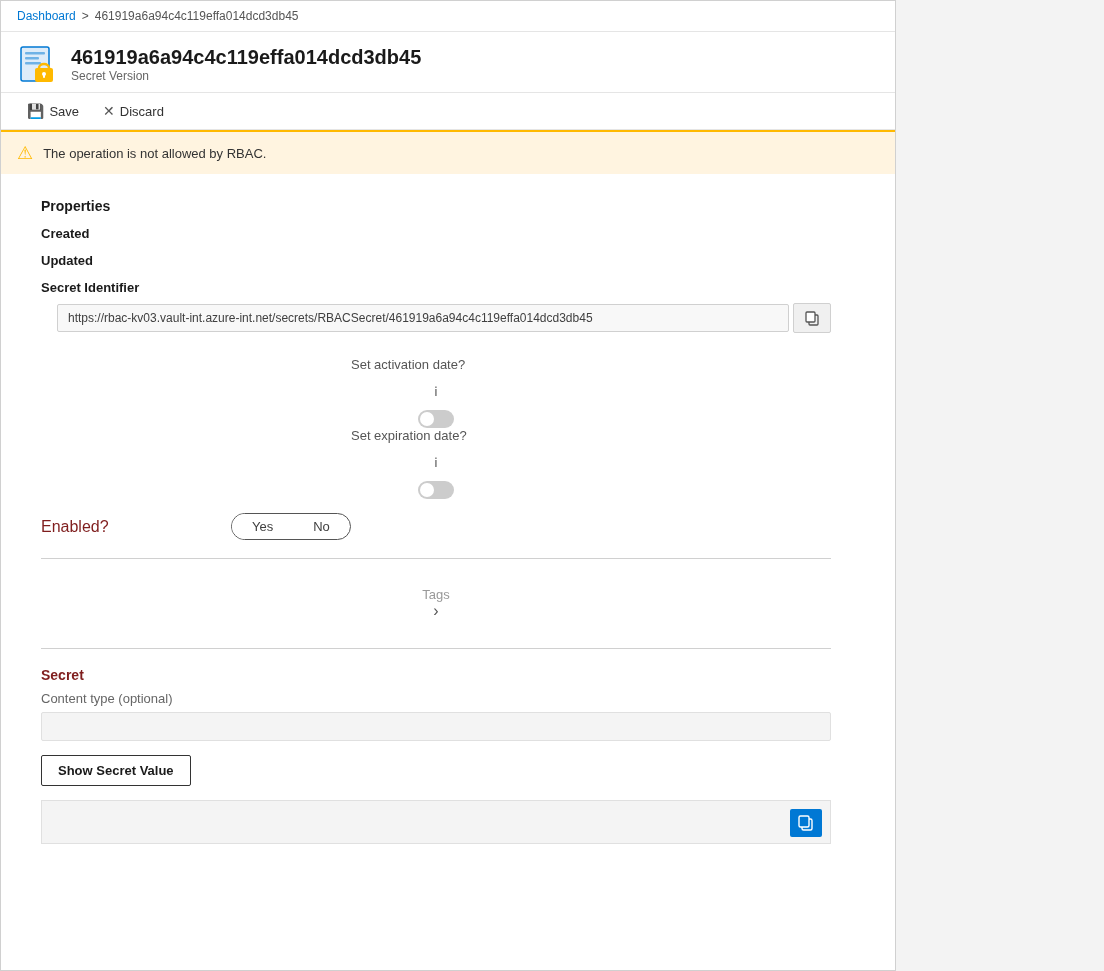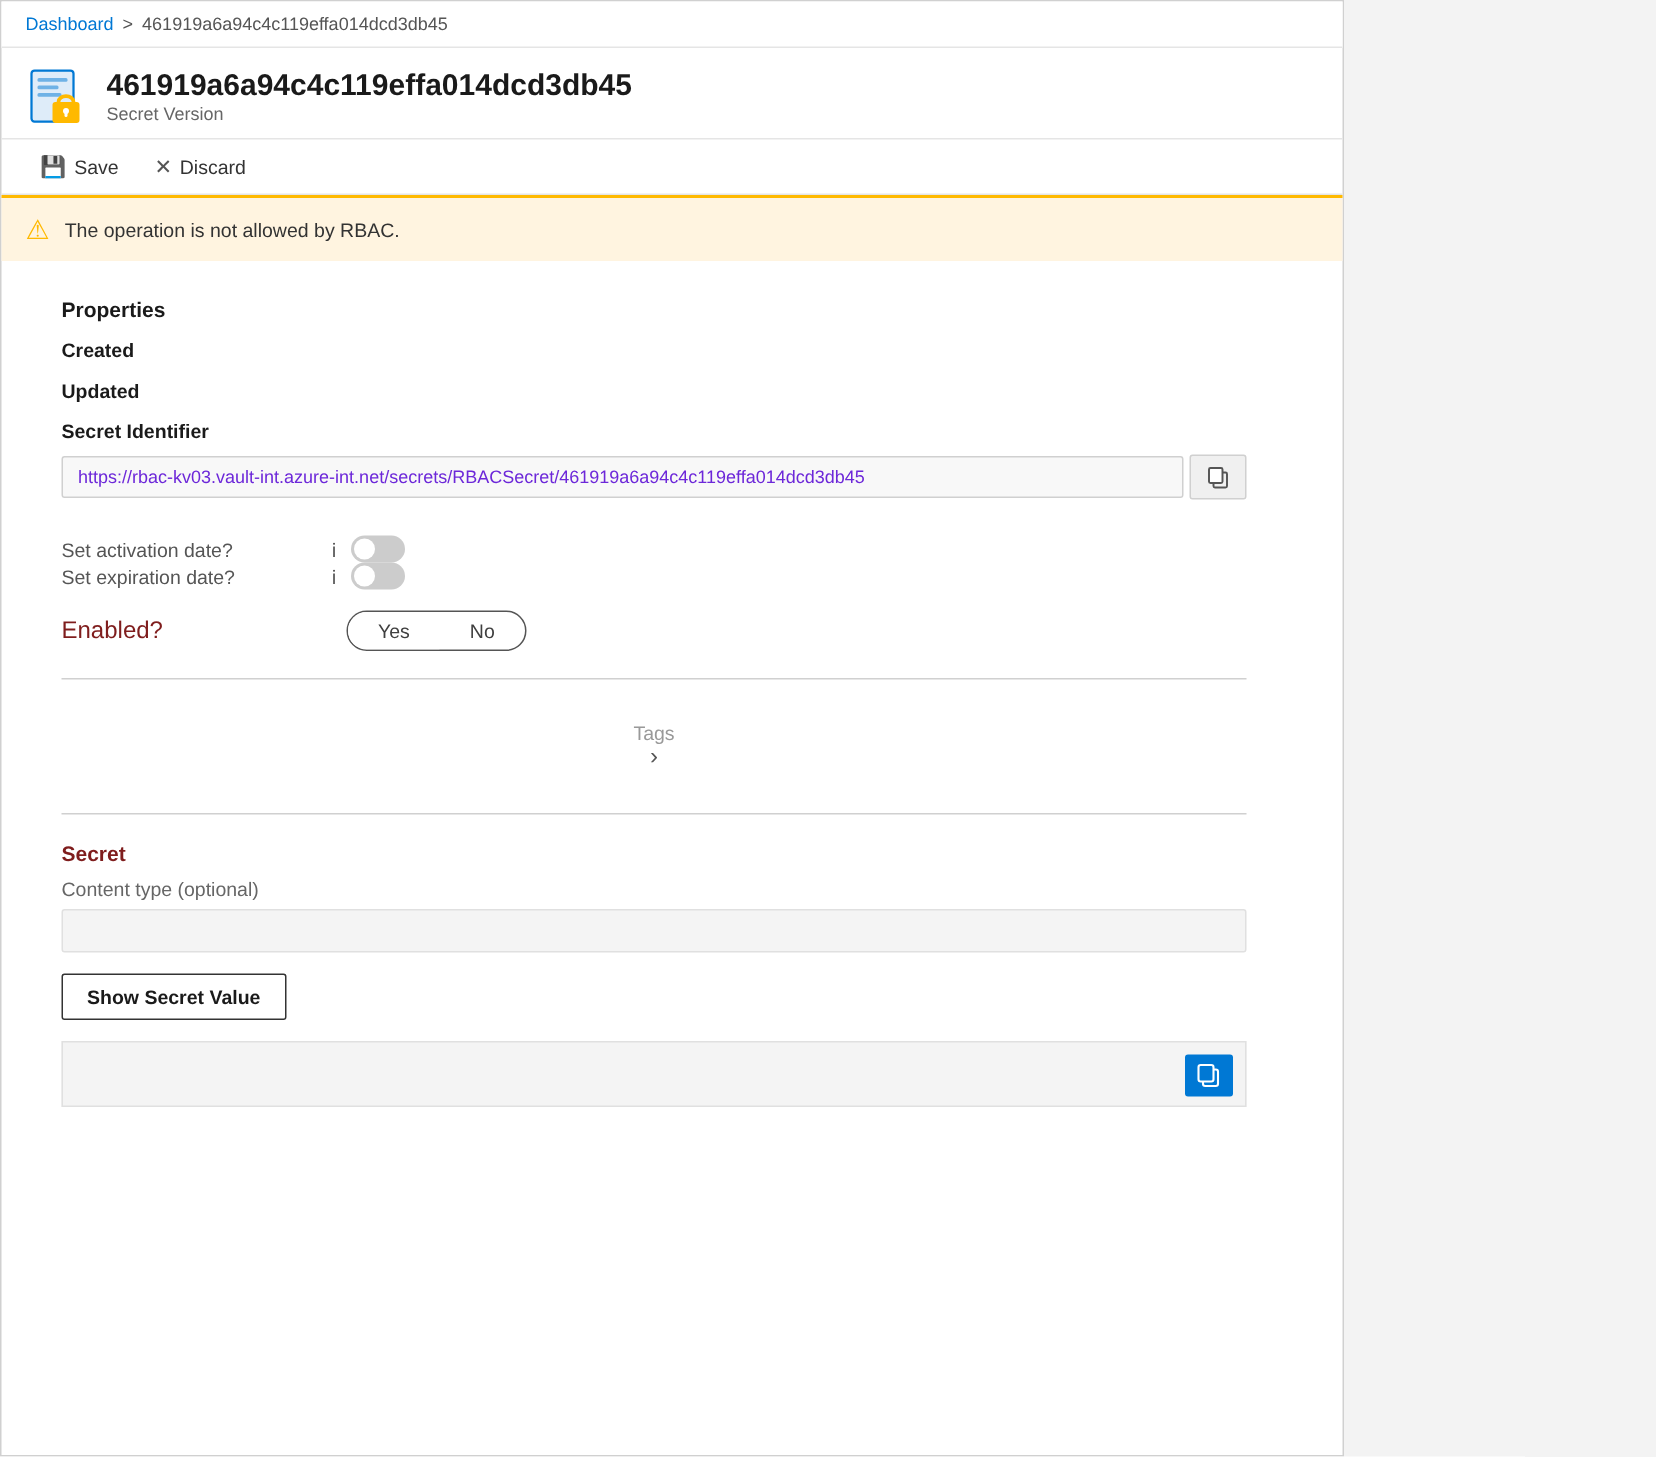--- a/index.html
+++ b/index.html
@@ -129,25 +129,26 @@
       display: flex;
       align-items: center;
       gap: 4px;
       margin-top: 8px;
     }
     .identifier-input {
       flex: 1;
       padding: 6px 10px;
       border: 1px solid #d0d0d0;
       background: #f8f8f8;
-      color: #6d28d9;
+      color: #404040;
       font-size: 12px;
       font-family: inherit;
       border-radius: 2px;
       cursor: default;
+      margin-left: 16px;
     }
     .copy-btn {
       padding: 6px 10px;
       background: #f0f0f0;
       border: 1px solid #d0d0d0;
       cursor: pointer;
       border-radius: 2px;
       display: flex;
       align-items: center;
       justify-content: center;
@@ -155,20 +156,21 @@
     }
     
     .settings-section {
       margin-top: 24px;
     }
     .toggle-row {
       display: flex;
       align-items: center;
       gap: 10px;
       margin-top: 0;
+      flex-direction: column;
     }
     .toggle-label {
       font-size: 13px;
       color: #555;
       min-width: 170px;
     }
     .info-icon {
       color: #555;
       font-size: 13px;
     }

